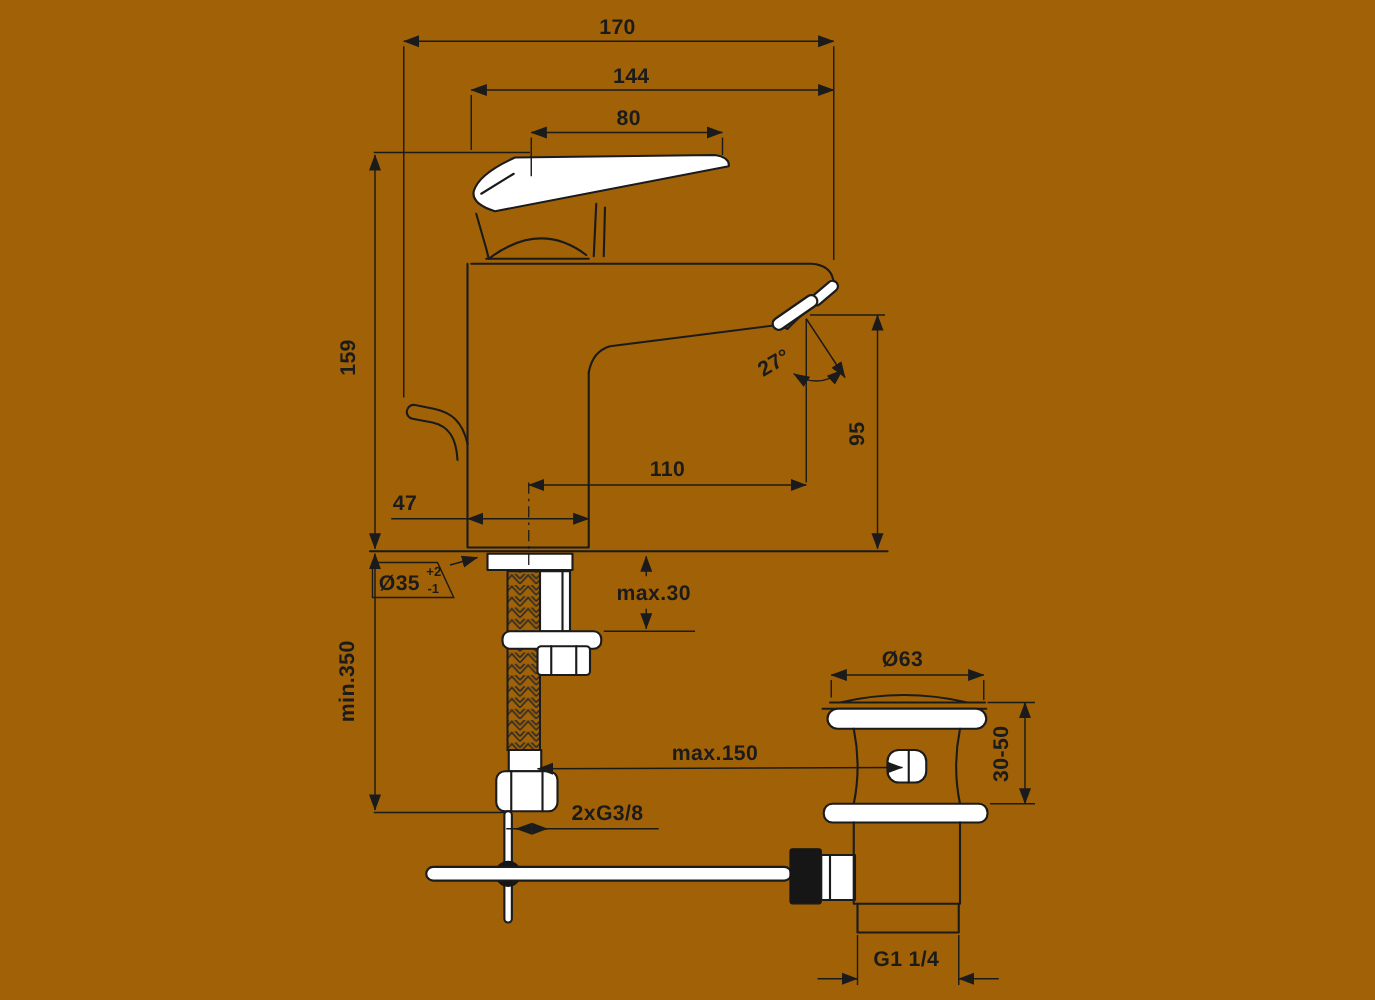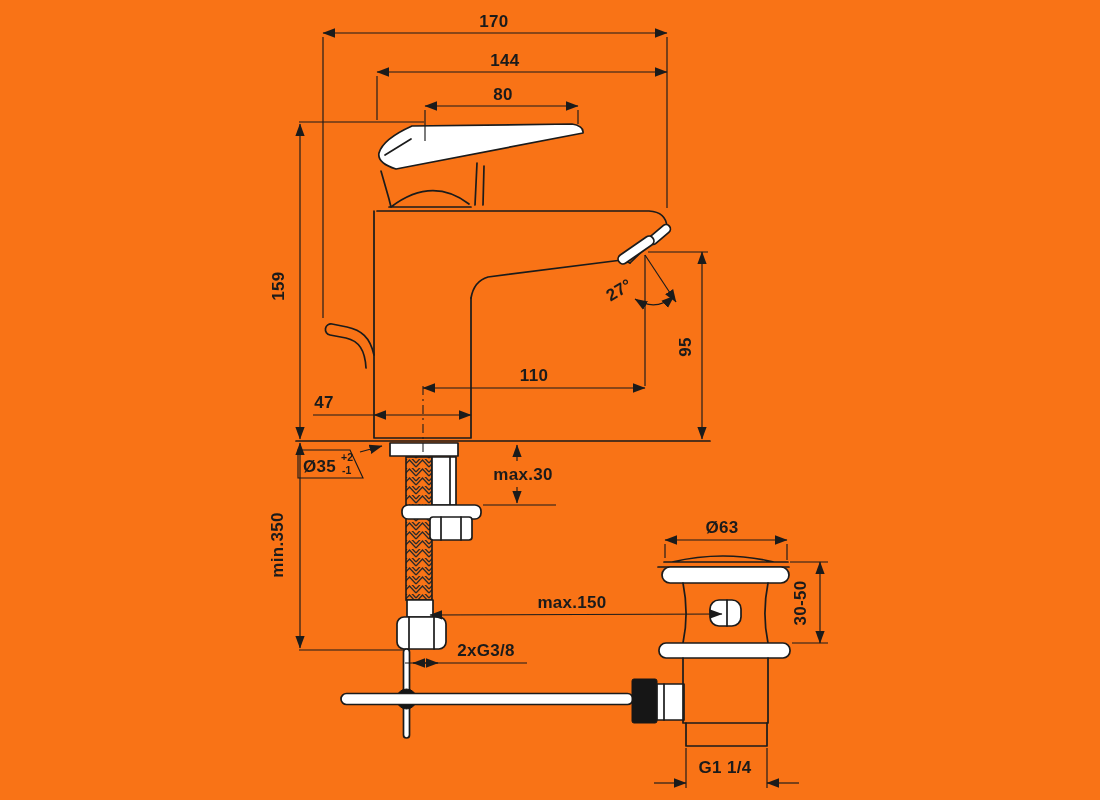--- a/index.html
+++ b/index.html
@@ -1,16 +1,16 @@
 <!DOCTYPE html>
 <html><head>
 <meta charset="utf-8">
 <style>
   html,body{margin:0;padding:0;background:#ffffff;}
-  .stage{position:relative;width:1100px;height:800px;background:#f97316;overflow:hidden;
+  .stage{position:relative;width:1100px;height:800px;background:#a16207;overflow:hidden;
          font-family:"Liberation Sans","DejaVu Sans",sans-serif;}
   svg{position:absolute;left:0;top:0;}
   .obj{stroke:#1b1b1b;stroke-width:1.7;fill:none;stroke-linecap:round;stroke-linejoin:round;}
   .objw{stroke:#1b1b1b;stroke-width:1.7;fill:#ffffff;stroke-linejoin:round;}
   .dim{stroke:#1b1b1b;stroke-width:1.15;fill:none;stroke-linecap:butt;}
   .cl{stroke:#1b1b1b;stroke-width:1.05;fill:none;stroke-dasharray:9 4 2 4;}
   .lbl{fill:#1b1b1b;font-size:17px;font-weight:600;letter-spacing:.3px;}
   .lblS{fill:#1b1b1b;font-size:10.5px;font-weight:600;}
   .solid{fill:#161616;stroke:#161616;}
 </style>

